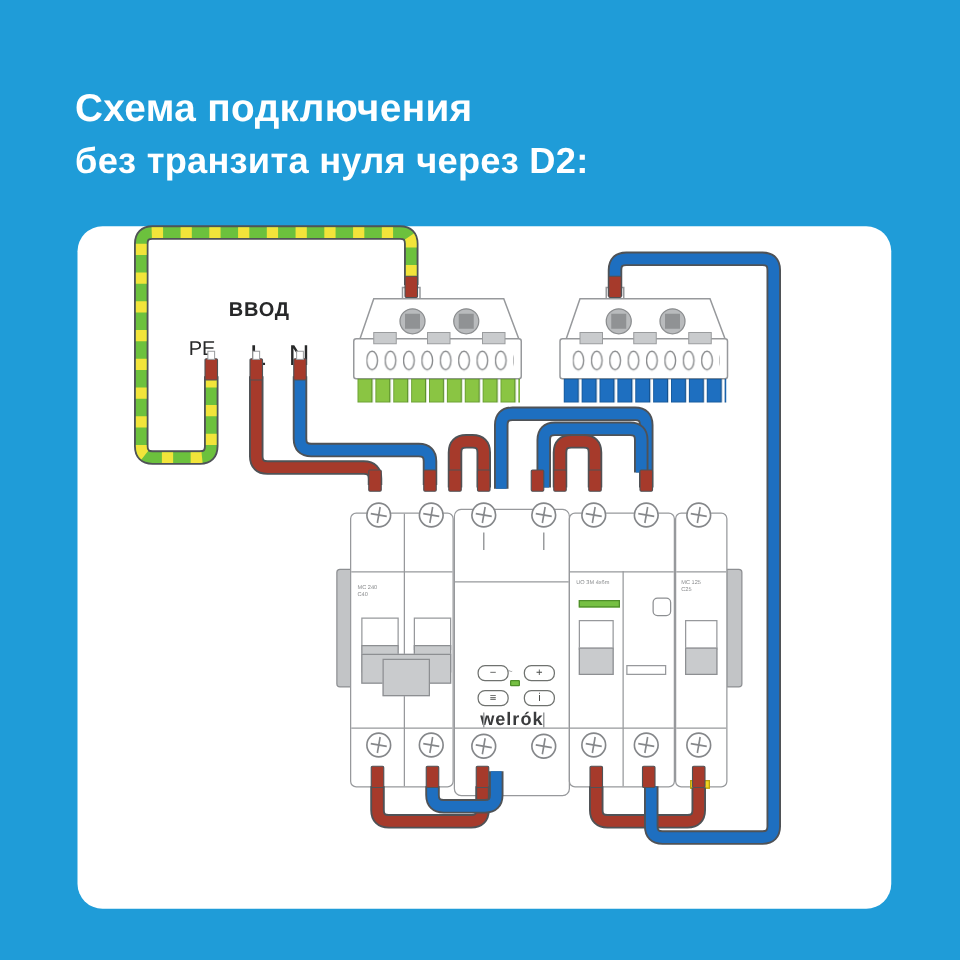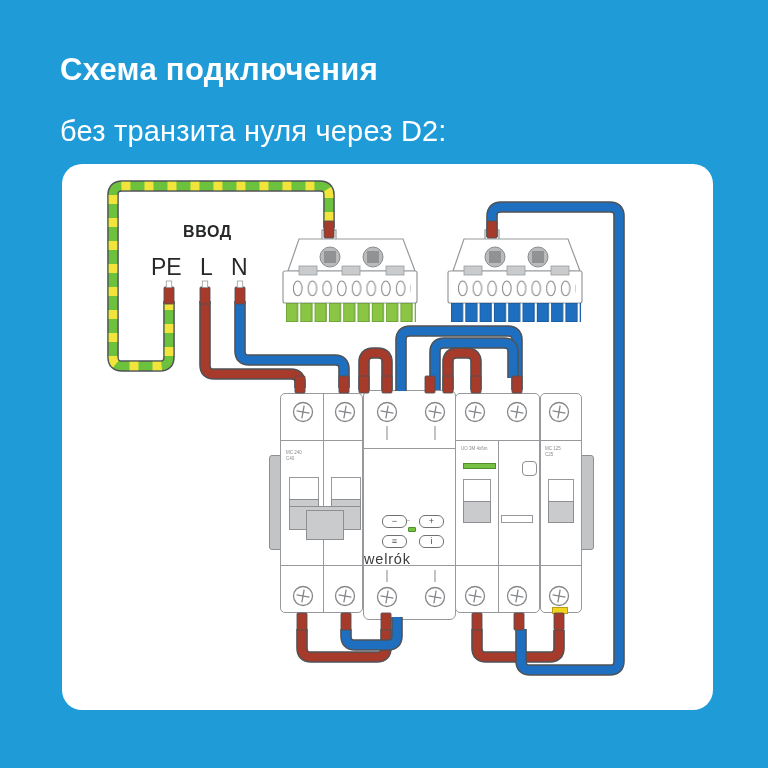--- a/index.html
+++ b/index.html
@@ -5,45 +5,45 @@
   :root{
     --bg_blue:#1f9cd8; --panel_white:#ffffff; --text_dark:#272829;
     --wire_red:#a63a2b; --wire_blue:#1e6fc0; --wire_green:#6cc13d; --wire_yellow:#f2e43a;
     --outline:#4f5256; --device_border:#97999c; --gray_fill:#c9cbcd; --gray_dark:#8d8f92;
     --display_gray:#b4b7b4; --led_green:#76c043; --teeth_green:#8ac543; --yellow_marker:#f0d41f;
     --screw_gray:#b9bbbd; --micro_gray:#8a8c8e; --logo_dark:#3a3b3d;
   }
   *{margin:0;padding:0;box-sizing:border-box;}
   html,body{width:768px;height:768px;}
   body{font-family:"Liberation Sans",sans-serif;background:var(--bg_blue);position:relative;overflow:hidden;}
-  .abs{position:absolute;}
+  .abs{position:absolute;margin-top:17px;}
   .title1{left:60px;top:52px;font-size:31px;font-weight:bold;color:#fff;letter-spacing:.3px;}
-  .title2{left:60px;top:115px;font-size:29px;font-weight:normal;color:#fff;letter-spacing:.2px;}
+  .title2{left:60px;top:96px;font-size:29px;font-weight:bold;color:#fff;letter-spacing:.2px;}
   .panel{left:62px;top:164px;width:651px;height:546px;background:var(--panel_white);border-radius:20px;}
   .lbl{color:var(--text_dark);}
   .lbl-vvod{left:183px;top:223px;font-size:16px;font-weight:bold;letter-spacing:.6px;}
-  .lbl-pe{left:151px;top:254px;font-size:23px;}
+  .lbl-pe{left:151px;top:254px;font-size:16px;}
   .lbl-l{left:200px;top:254px;font-size:23px;}
   .lbl-n{left:231px;top:254px;font-size:23px;}
   .device{background:#fff;border:1.2px solid var(--device_border);border-radius:5px;}
   .hline{position:absolute;left:0;right:0;height:0;border-top:1px solid var(--device_border);}
   .vline{position:absolute;top:0;bottom:0;width:0;border-left:1px solid var(--device_border);}
   .micro{position:absolute;font-size:4.5px;line-height:5.5px;color:var(--micro_gray);white-space:pre-line;}
   .tgl-frame{position:absolute;border:1px solid var(--device_border);background:#fff;}
   .tgl-handle{position:absolute;background:var(--gray_fill);border:1px solid var(--gray_dark);}
   .crossbar{position:absolute;background:var(--gray_fill);border:1px solid var(--gray_dark);}
   .din-tab{position:absolute;background:#c2c4c6;border:1px solid var(--gray_dark);}
   .display{position:absolute;left:12px;top:62px;width:70px;height:45px;background:var(--display_gray);
            border:1px solid #9fa29f;border-radius:2px;color:#fff;font-family:"DejaVu Sans Mono",monospace;
            font-size:33px;font-weight:bold;text-align:center;line-height:44px;letter-spacing:3px;}
   .rbtn{position:absolute;width:25px;height:13px;border:1.5px solid #6f726f;border-radius:6px;background:#fff;
         font-size:9px;line-height:10px;text-align:center;color:#4a4c4a;}
   .led{position:absolute;left:44px;top:136px;width:8px;height:5px;background:var(--led_green);border-radius:1px;border:.5px solid #4f8f2a;}
   .led-mark{position:absolute;left:42px;top:126px;font-size:7px;color:#8a8c8e;}
-  .logo{position:absolute;left:0;right:0;top:160px;font-size:14.5px;font-weight:normal;
+  .logo{position:absolute;left:0;right:0;top:160px;text-align:center;font-size:14.5px;font-weight:bold;
         letter-spacing:.8px;color:var(--logo_dark);}
   .greenbar{position:absolute;left:7px;top:69px;width:33px;height:6px;background:var(--led_green);border:.8px solid #4f8f2a;}
   .testbtn{position:absolute;left:66px;top:67px;width:15px;height:15px;border:1px solid var(--gray_dark);border-radius:4px;background:#fff;}
   .notch{position:absolute;border:1px solid var(--device_border);background:#fff;}
   .ymark{position:absolute;left:11px;top:213px;width:16px;height:7px;background:var(--yellow_marker);border:.8px solid #b99f12;}
   svg.overlay{position:absolute;left:0;top:0;z-index:6;pointer-events:none;}
   .w-out{fill:none;stroke:var(--outline);stroke-width:11.6px;}
   .w-red{fill:none;stroke:var(--wire_red);stroke-width:8.6px;}
   .w-blue{fill:none;stroke:var(--wire_blue);stroke-width:8.6px;}
   .w-green{fill:none;stroke:var(--wire_green);stroke-width:8.6px;}

